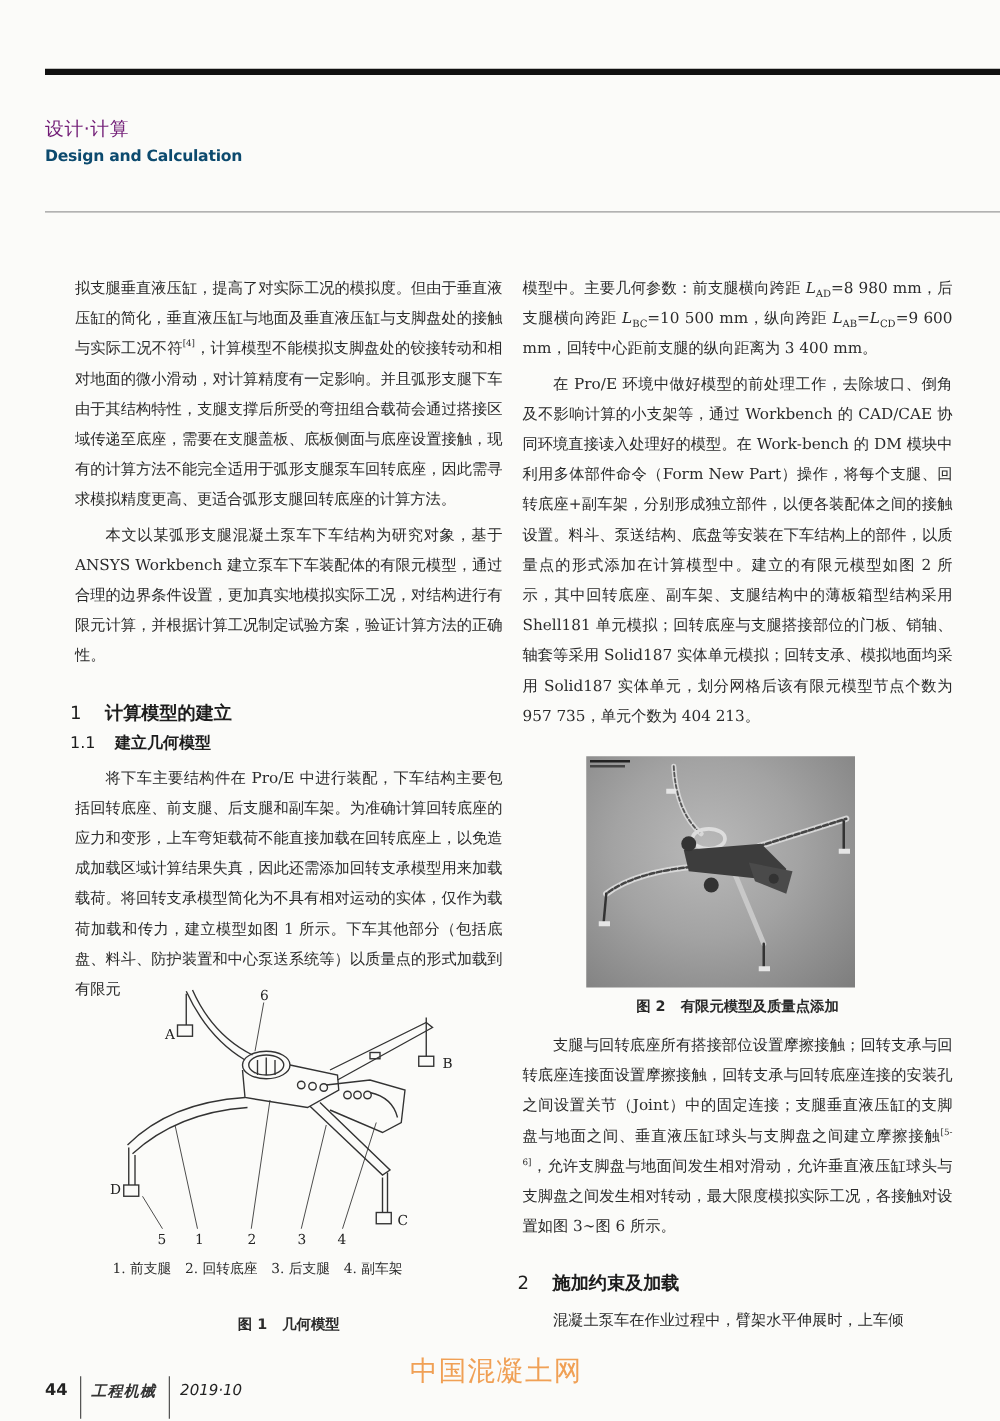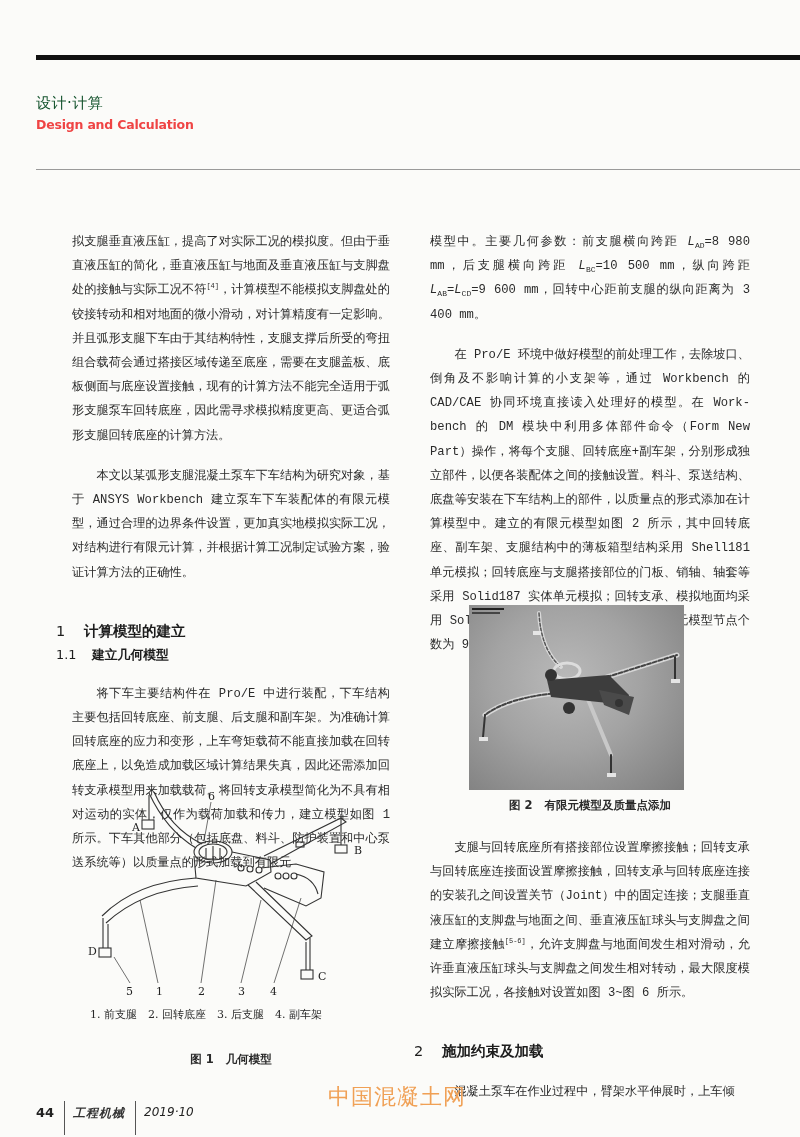--- a/index.html
+++ b/index.html
@@ -4,27 +4,27 @@
 <style>
   html, body { margin: 0; padding: 0; }
   body {
     width: 800px; height: 1137px; position: relative; overflow: hidden;
     background: #fbfbf9;
     font-family: "DejaVu Serif", "Liberation Serif", serif;
     color: #2a2a2a;
   }
   .rule-thick { position: absolute; left: 36px; right: 0; top: 55px; height: 5px; background: #111; }
   .rule-thin { position: absolute; left: 36px; right: 0; top: 169px; height: 1px; background: #9a9a9a; }
-  .section-cn { position: absolute; left: 36px; top: 94px; font-family: "DejaVu Sans", sans-serif; font-size: 15px; color: #14532d; letter-spacing: 0.5px; }
-  .section-en { position: absolute; left: 36px; top: 117px; font-family: "DejaVu Sans", sans-serif; font-weight: bold; font-size: 12.5px; color: #ef4444; letter-spacing: -0.2px; }
+  .section-cn { position: absolute; left: 36px; top: 94px; font-family: "DejaVu Sans", sans-serif; font-size: 15px; color: #701a75; letter-spacing: 0.5px; }
+  .section-en { position: absolute; left: 36px; top: 117px; font-family: "DejaVu Sans", sans-serif; font-weight: bold; font-size: 12.5px; color: #0c4a6e; letter-spacing: -0.2px; }
 
   .col { position: absolute; width: 350px; font-size: 12.2px; line-height: 24.2px; text-align: justify; }
   .col-left { left: 56px; top: 214px; }
   .col-right { left: 414px; top: 214px; width: 352px; }
-  .p { margin: 16px; font-family: Liberation Mono, monospace; }
+  .p { margin: 4px; }
   .indent { text-indent: 2em; }
   .h1 { font-family: "DejaVu Sans", sans-serif; font-size: 14.5px; font-weight: bold; color: #1c1c1c; margin: 0; line-height: 25px; }
   .h2 { font-family: "DejaVu Sans", sans-serif; font-size: 12.8px; font-weight: bold; color: #1c1c1c; margin: 0; line-height: 22px; }
   .h1 .num, .h2 .num { display: inline-block; width: 28px; font-weight: normal; }
   .h2 .num { width: 36px; }
   .gap { height: 18px; }
   sup { font-size: 7px; line-height: 0; }
   sub { font-size: 8px; line-height: 0; }
 
   

